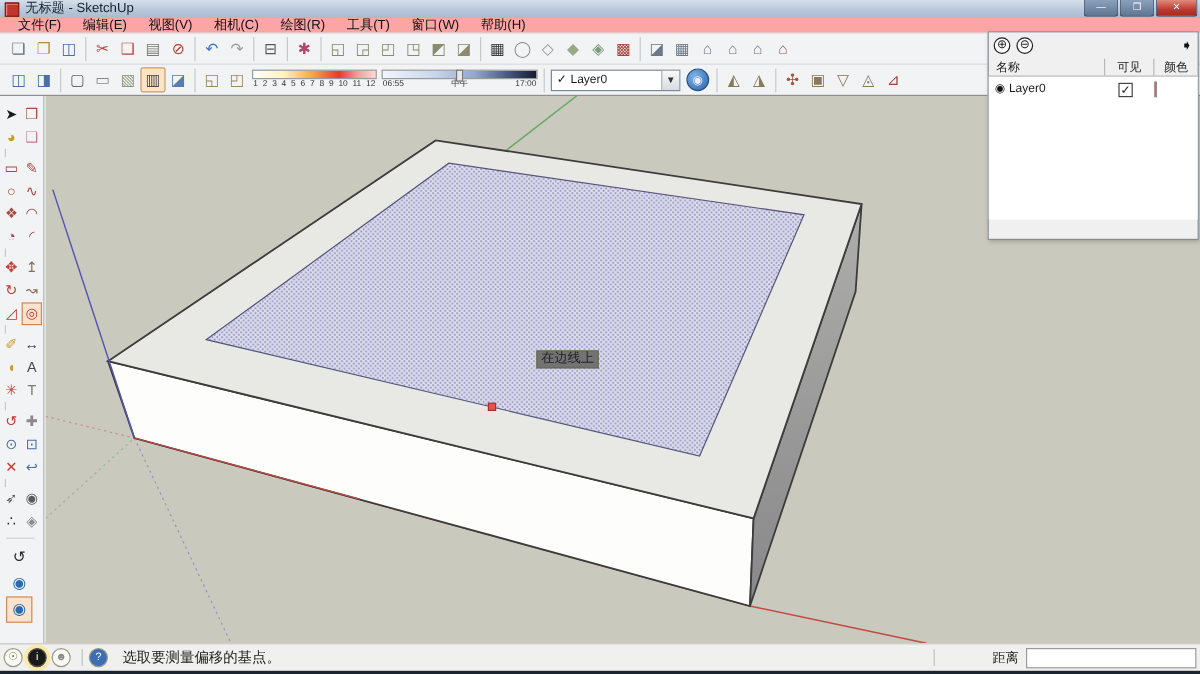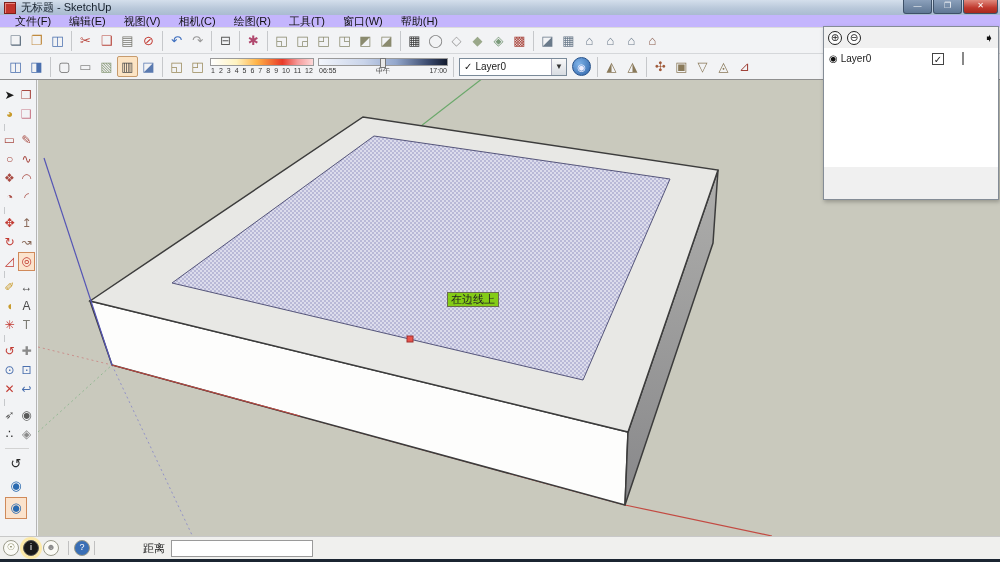--- a/index.html
+++ b/index.html
@@ -15,21 +15,21 @@
     border-bottom:1px solid #8fa3ba;display:flex;align-items:center;}
   .app-icon{width:10px;height:10px;margin:0 5px 0 4px;background:#c2342c;border:1px solid #7e1f1a;
     box-shadow:inset 1px 1px 0 #e8857e;}
   .title-text{font-size:11px;line-height:15px;color:#15202c;}
   .winbtns{position:absolute;right:2px;top:0;display:flex;}
   .winbtn{width:27px;height:13px;margin-left:1px;border:1px solid #3e5168;border-top:none;
     border-radius:0 0 3px 3px;background:linear-gradient(#8ba0bb,#5f7794);color:#fff;
     font-size:8px;line-height:12px;text-align:center;}
   .winbtn.close{width:33px;background:linear-gradient(#e08a7e,#c0392e 60%,#a8281e);}
   
-  .menubar{position:absolute;left:0;top:15px;width:1000px;height:13px;background:#c4b5fd;
+  .menubar{position:absolute;left:0;top:15px;width:1000px;height:13px;background:#fca5a5;
     border-bottom:1px solid #dcdcdc;display:flex;align-items:center;padding-left:6px;box-sizing:border-box;}
   .menu-item{font-size:11px;line-height:13px;padding:0 9px;color:#111;}
   
   .toolbar{position:absolute;left:0;width:1000px;height:26px;background:#f2f3f5;
     display:flex;align-items:center;padding-left:5px;box-sizing:border-box;}
   .toolbar1{top:28px;border-bottom:1px solid #d5d7da;}
   .toolbar2{top:54px;border-bottom:1px solid #8f8f8f;}
   .tb{width:21px;height:21px;line-height:21px;text-align:center;font-size:13px;border-radius:2px;
     flex:0 0 auto;}
   .tb.pressed{border:1px solid #c79b6d;background:#fce4c4;box-sizing:border-box;line-height:19px;}
@@ -60,21 +60,21 @@
   .pal{width:17px;height:19px;line-height:19px;font-size:12px;text-align:center;}
   .pal.pressed{border:1px solid #d08a5a;background:#fbe3cd;box-sizing:border-box;line-height:17px;}
   .pal-sep{grid-column:1/3;height:7px;position:relative;}
   .pal-sep:after{content:"";position:absolute;left:3px;right:3px;top:3px;border-top:1px solid #d2d2d2;}
   .pal-bottom{margin:4px 0 0 5px;width:24px;border-top:1px solid #d2d2d2;padding-top:4px;
     display:flex;flex-direction:column;}
   .pal-bottom .pal{width:22px;height:22px;line-height:22px;font-size:13px;}
   .pal-bottom .pal.pressed{line-height:20px;}
   
   .canvas{position:absolute;left:38px;top:80px;width:962px;height:456px;background:#c9c9bd;overflow:hidden;}
-  .tooltip{position:absolute;left:409px;top:212px;background:#84cc16;border:1px solid #6b6b4f;
+  .tooltip{position:absolute;left:409px;top:212px;background:#737373;border:1px solid #6b6b4f;
     font-size:11px;line-height:13px;padding:0 3px;color:#222;white-space:nowrap;}
   
   .panel{position:absolute;left:823px;top:26px;width:176px;height:174px;z-index:30;
     background:#f0f0f0;border:1px solid #848c96;box-shadow:1px 2px 4px rgba(0,0,0,.25);box-sizing:border-box;}
   .panel-title{height:15px;background:linear-gradient(#eef3fa,#d3deee);border-bottom:1px solid #c0c8d4;
     display:flex;align-items:center;padding:0 3px 0 5px;}
   .panel-title .t{font-size:10px;color:#333;flex:1;}
   .panel-collapse{width:9px;height:9px;border:1px solid #667;background:#e8ecf2;position:relative;}
   .panel-collapse:after{content:"";position:absolute;left:1px;top:1px;width:5px;height:5px;border:1px solid #889;}
   .panel-tools{height:21px;display:flex;align-items:center;padding:0 4px;}
@@ -317,39 +317,45 @@
   </svg>
   <div class="tooltip">在边线上</div>
 </div>
 
 <div class="panel">
   <div class="panel-tools">
     <span class="round-btn">⊕</span>
     <span class="round-btn">⊖</span>
     <span class="panel-detail">➧</span>
   </div>
+  <div class="panel-header">
+    <span class="ph-name">名称</span>
+    <span class="ph-vis">可见</span>
+    <span class="ph-col">颜色</span>
+  </div>
   <div class="panel-list">
     <div class="layer-row">
       <span class="radio">◉</span>
       <span class="layer-name">Layer0</span>
       <span class="col-vis">
           <span class="chkbox">✓</span>
         </span>
       <span class="col-col"><span class="swatch" style="background: rgb(239, 111, 104);"></span></span>
     </div>
   </div>
 </div>
 
 <div class="statusbar">
   <div style="display:flex;align-items:center">
       <span class="sb-circle" style="color: rgb(122, 122, 82);">☉</span>
       <span class="sb-circle pressed" style="color: rgb(255, 255, 255); background: rgb(26, 26, 26);">i</span>
       <span class="sb-circle" style="color: rgb(136, 136, 136);">☻</span>
       <span class="sb-circle-sep tb-sep"></span>
       <span class="sb-circle" style="color: rgb(255, 255, 255); background: rgb(58, 111, 181);">?</span>
     </div>
+  <div class="sb-msg">选取要测量偏移的基点。</div>
   <div class="sb-right">
     <span class="sb-vsep"></span>
     <span class="sb-label">距离</span>
     <input class="sb-input" value="" style="">
   </div>
 </div>
 <div class="bottom-strip"></div>
 
 </body></html>

